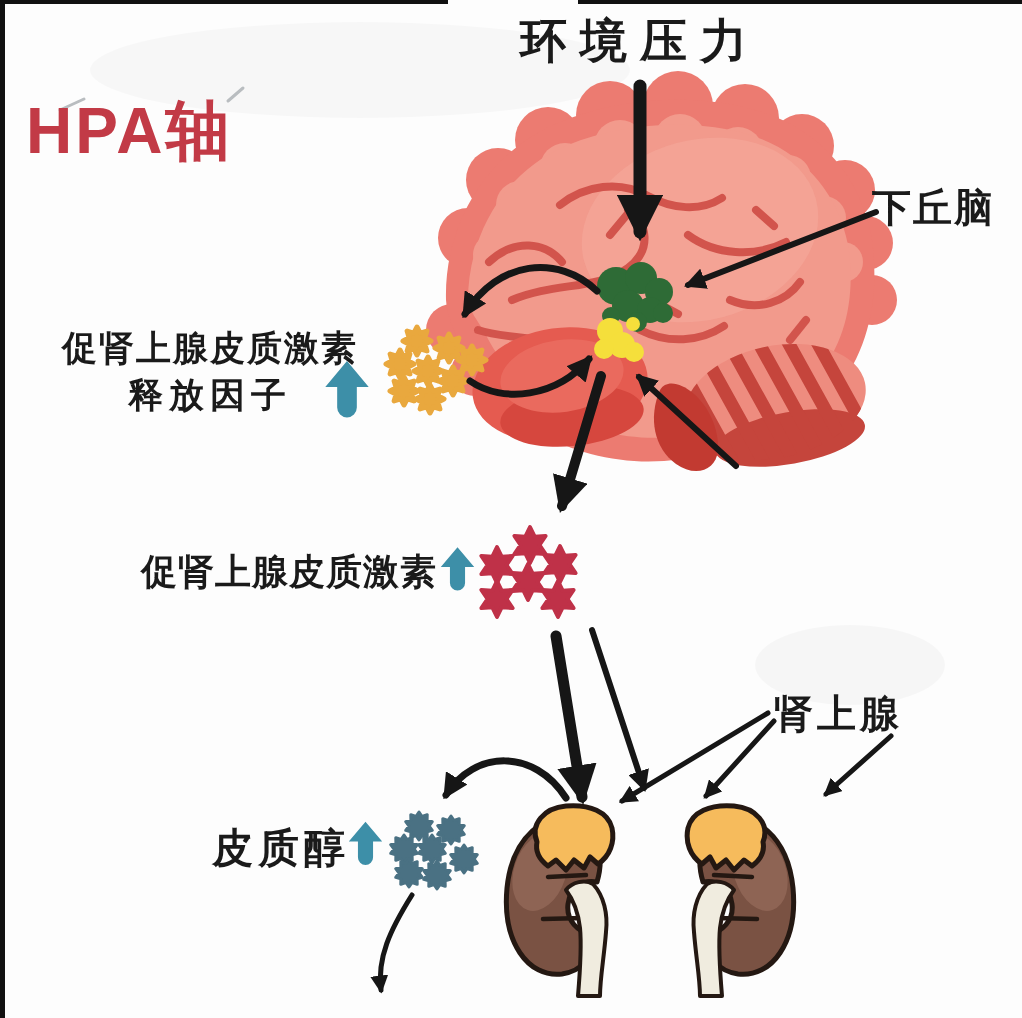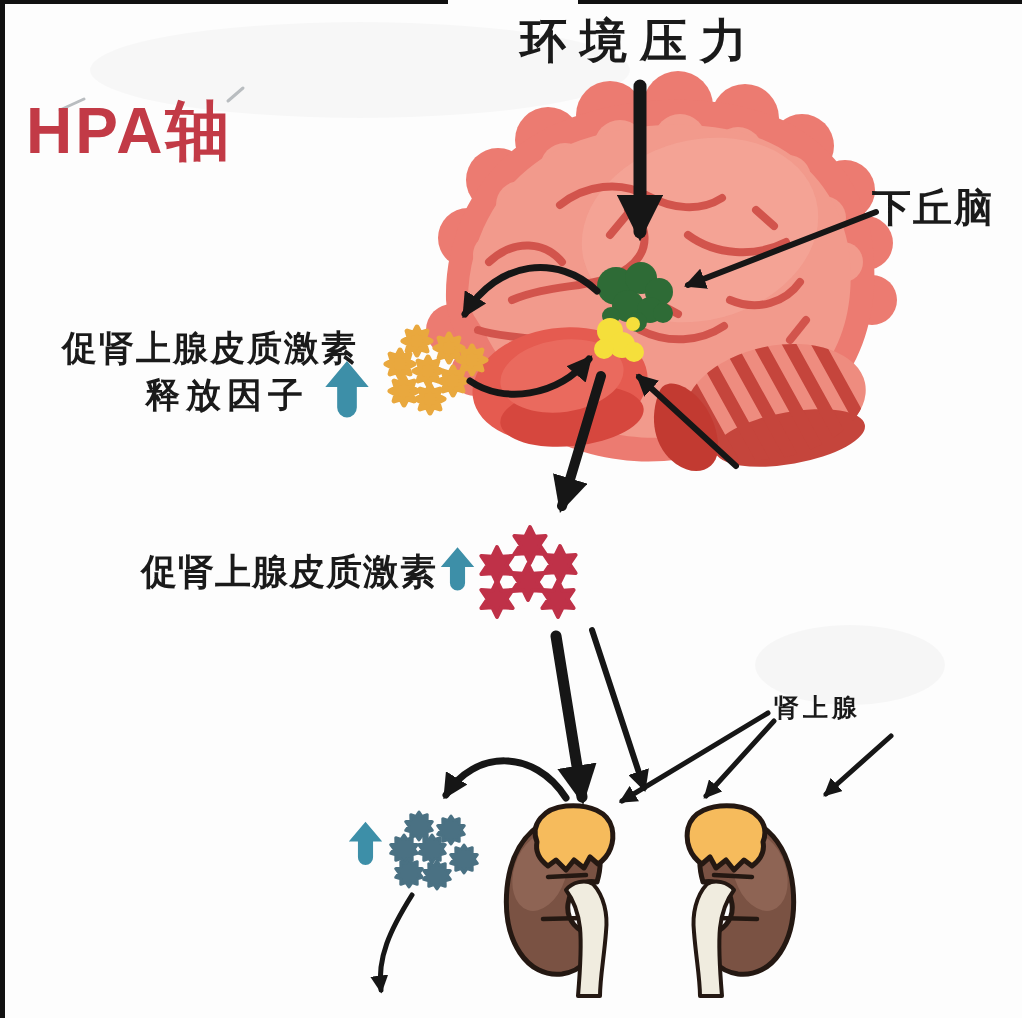--- a/index.html
+++ b/index.html
@@ -15,24 +15,24 @@
     position:absolute;
     color:#1a1a1a;
     font-weight:800;
     white-space:nowrap;
     line-height:1.05;
   }
   .title{left:26px;top:98px;font-size:64px;letter-spacing:3px;color:#c23a46;}
   .stress{left:520px;top:16px;font-size:47px;letter-spacing:13px;}
   .hypo{left:872px;top:188px;font-size:39px;letter-spacing:2px;text-align:center;}
   .crf1{left:62px;top:330px;font-size:35px;letter-spacing:2px;}
-  .crf2{left:128px;top:377px;font-size:35px;letter-spacing:6px;margin-left:17px;}
+  .crf2{left:128px;top:377px;font-size:35px;letter-spacing:6px;}
   .pit{left:732px;top:448px;font-size:41px;letter-spacing:6px;}
   .acth{left:141px;top:553px;font-size:36px;letter-spacing:1px;}
-  .adr{left:774px;top:694px;font-size:25px;letter-spacing:4px;}
+  .adr{left:774px;top:694px;font-size:39px;letter-spacing:4px;}
   .cort{left:212px;top:827px;font-size:41px;letter-spacing:5px;}
   .uparrow{position:absolute;}
   .up-crf{left:321px;top:360px;width:52px;height:60px;}
   .up-acth{left:440px;top:546px;width:35px;height:47px;}
   .up-cort{left:348px;top:820px;width:35px;height:48px;}
 </style>
 </head>
 <body>
 
 <div id="canvas">
@@ -209,20 +209,21 @@
     </g>
   </svg>
 
   <div class="lbl title">HPA轴</div>
   <div class="lbl stress">环境压力</div>
   <div class="lbl hypo">下丘脑</div>
   <div class="lbl crf1">促肾上腺皮质激素</div>
   <div class="lbl crf2">释放因子</div>
   <div class="lbl acth">促肾上腺皮质激素</div>
   <div class="lbl adr">肾上腺</div>
+  <div class="lbl cort">皮质醇</div>
 
   <svg class="uparrow up-crf" viewBox="0 0 44 58">
     <path d="M22 1 L43 26 H31.5 V46 a9.5 9.5 0 0 1 -19 0 V26 H1 Z" fill="#3d8fa8"></path>
   </svg>
   <svg class="uparrow up-acth" viewBox="0 0 44 58">
     <path d="M22 1 L43 26 H31.5 V46 a9.5 9.5 0 0 1 -19 0 V26 H1 Z" fill="#3d8fa8"></path>
   </svg>
   <svg class="uparrow up-cort" viewBox="0 0 44 58">
     <path d="M22 1 L43 26 H31.5 V46 a9.5 9.5 0 0 1 -19 0 V26 H1 Z" fill="#3d8fa8"></path>
   </svg>

